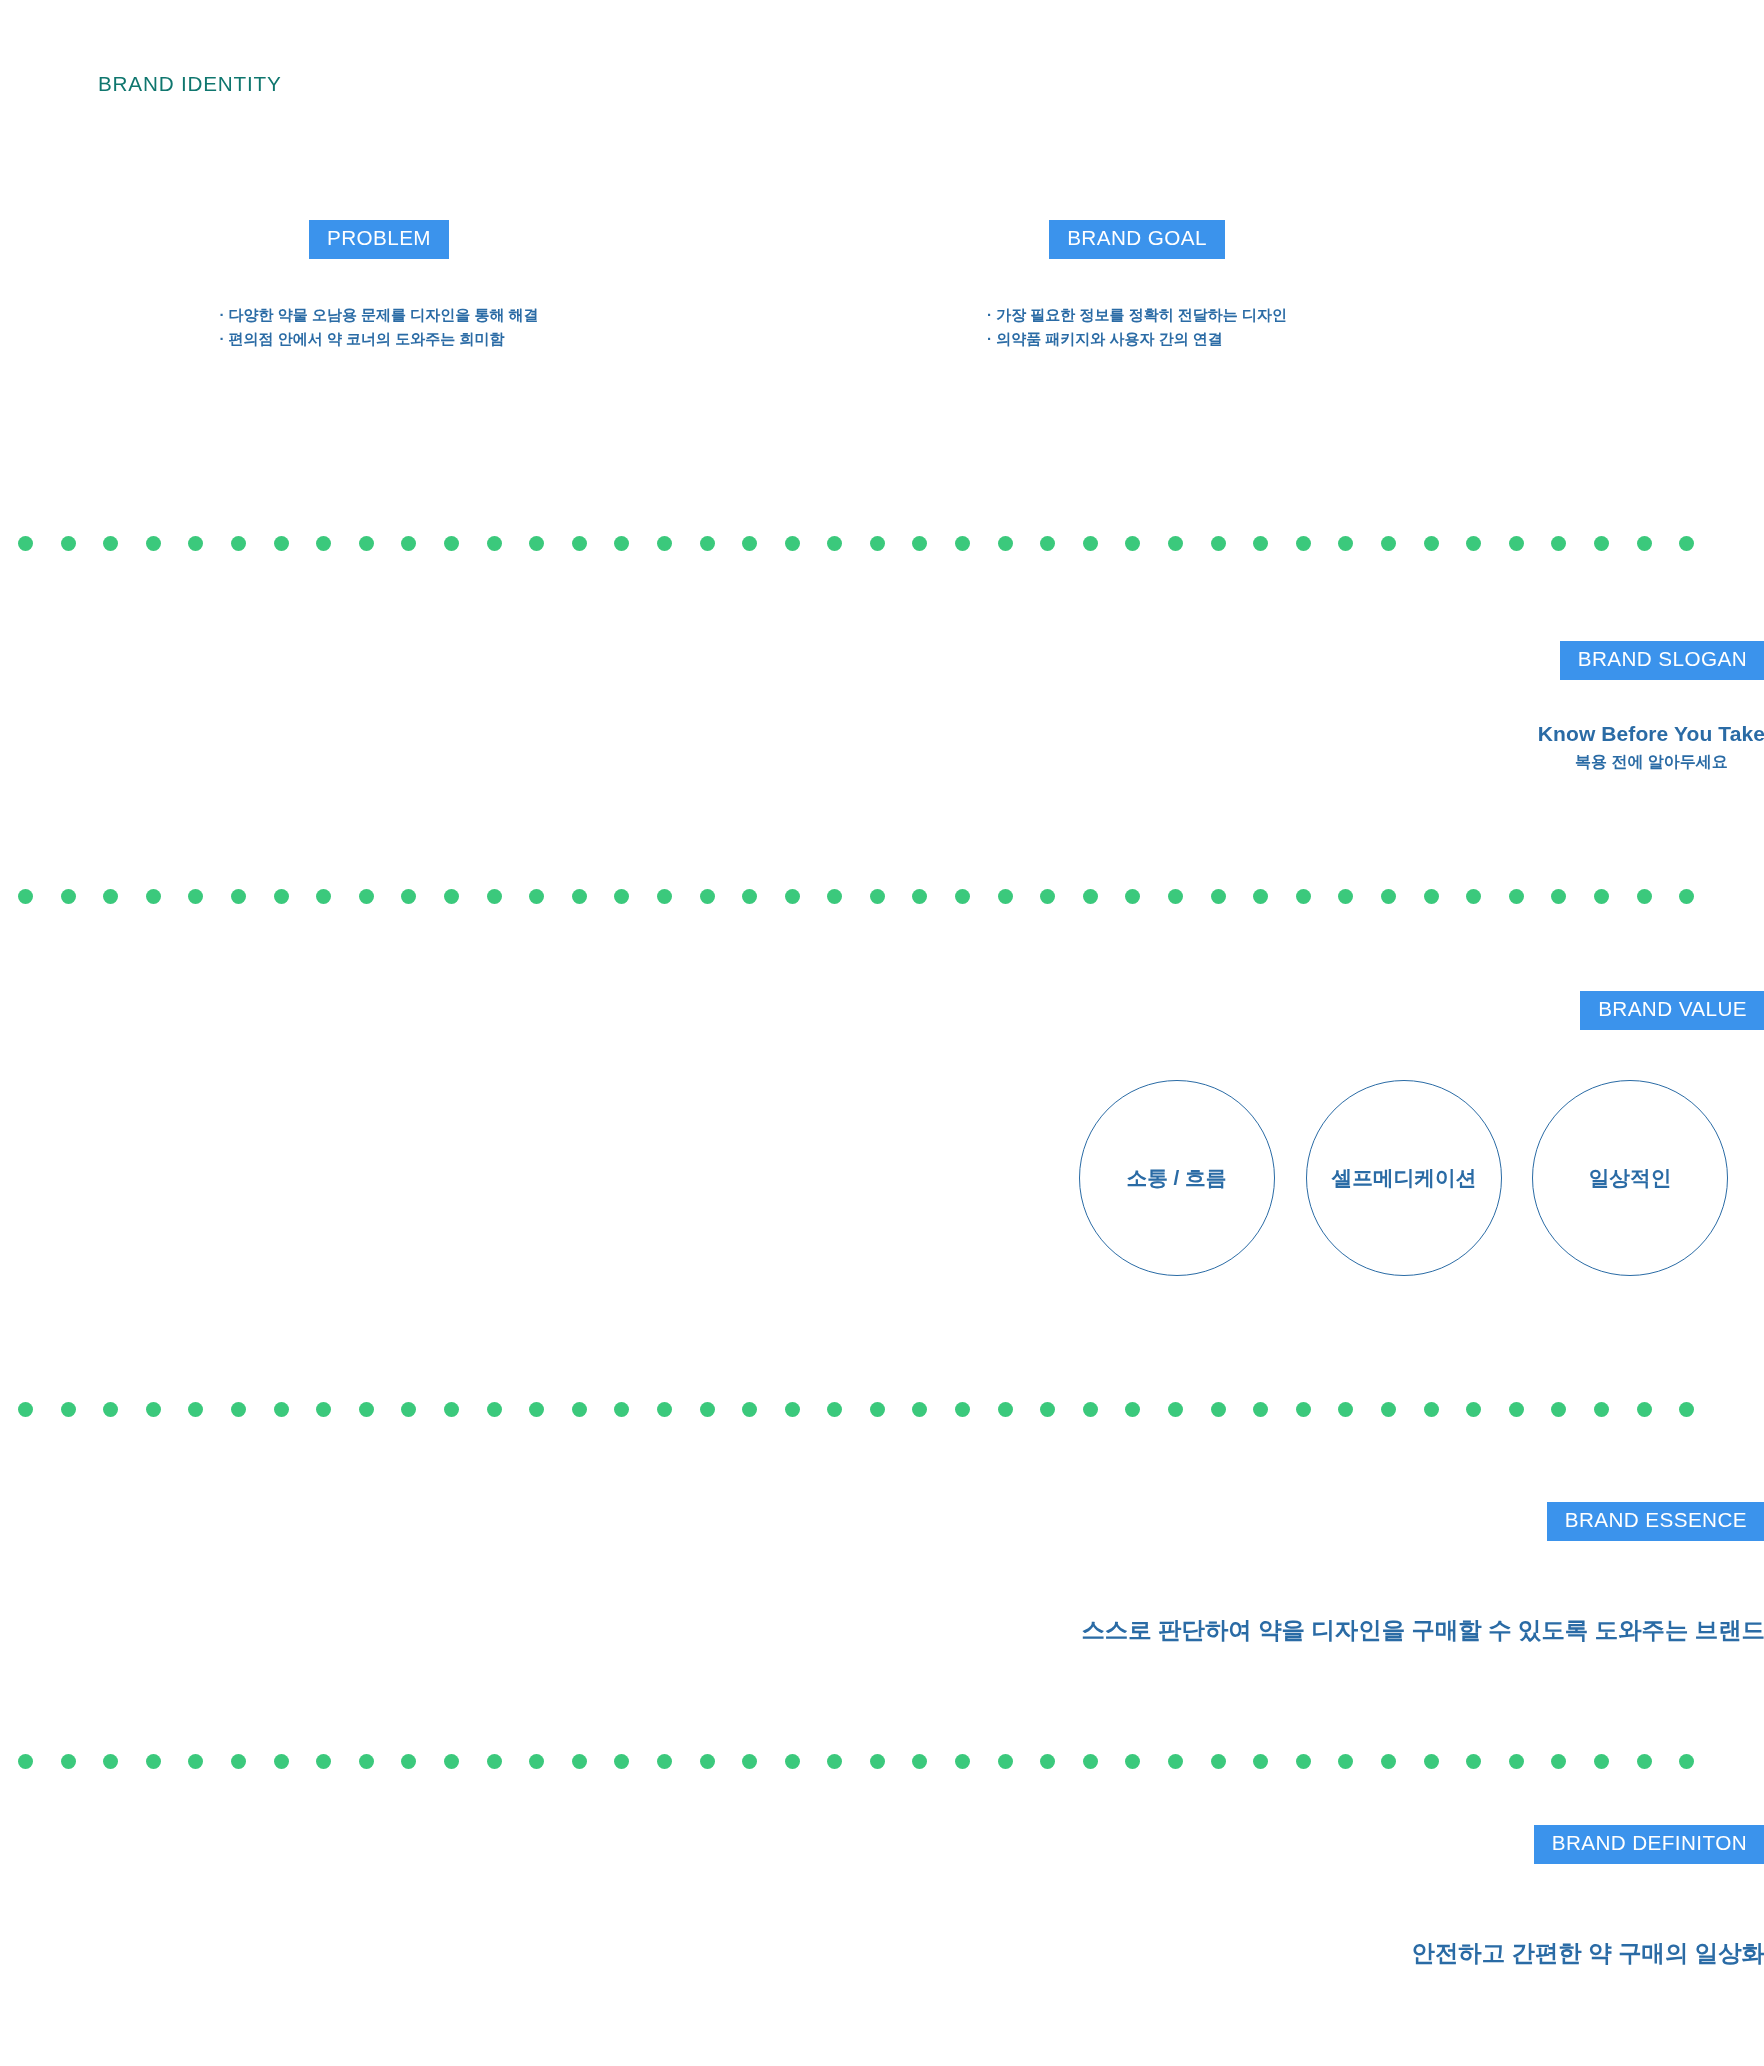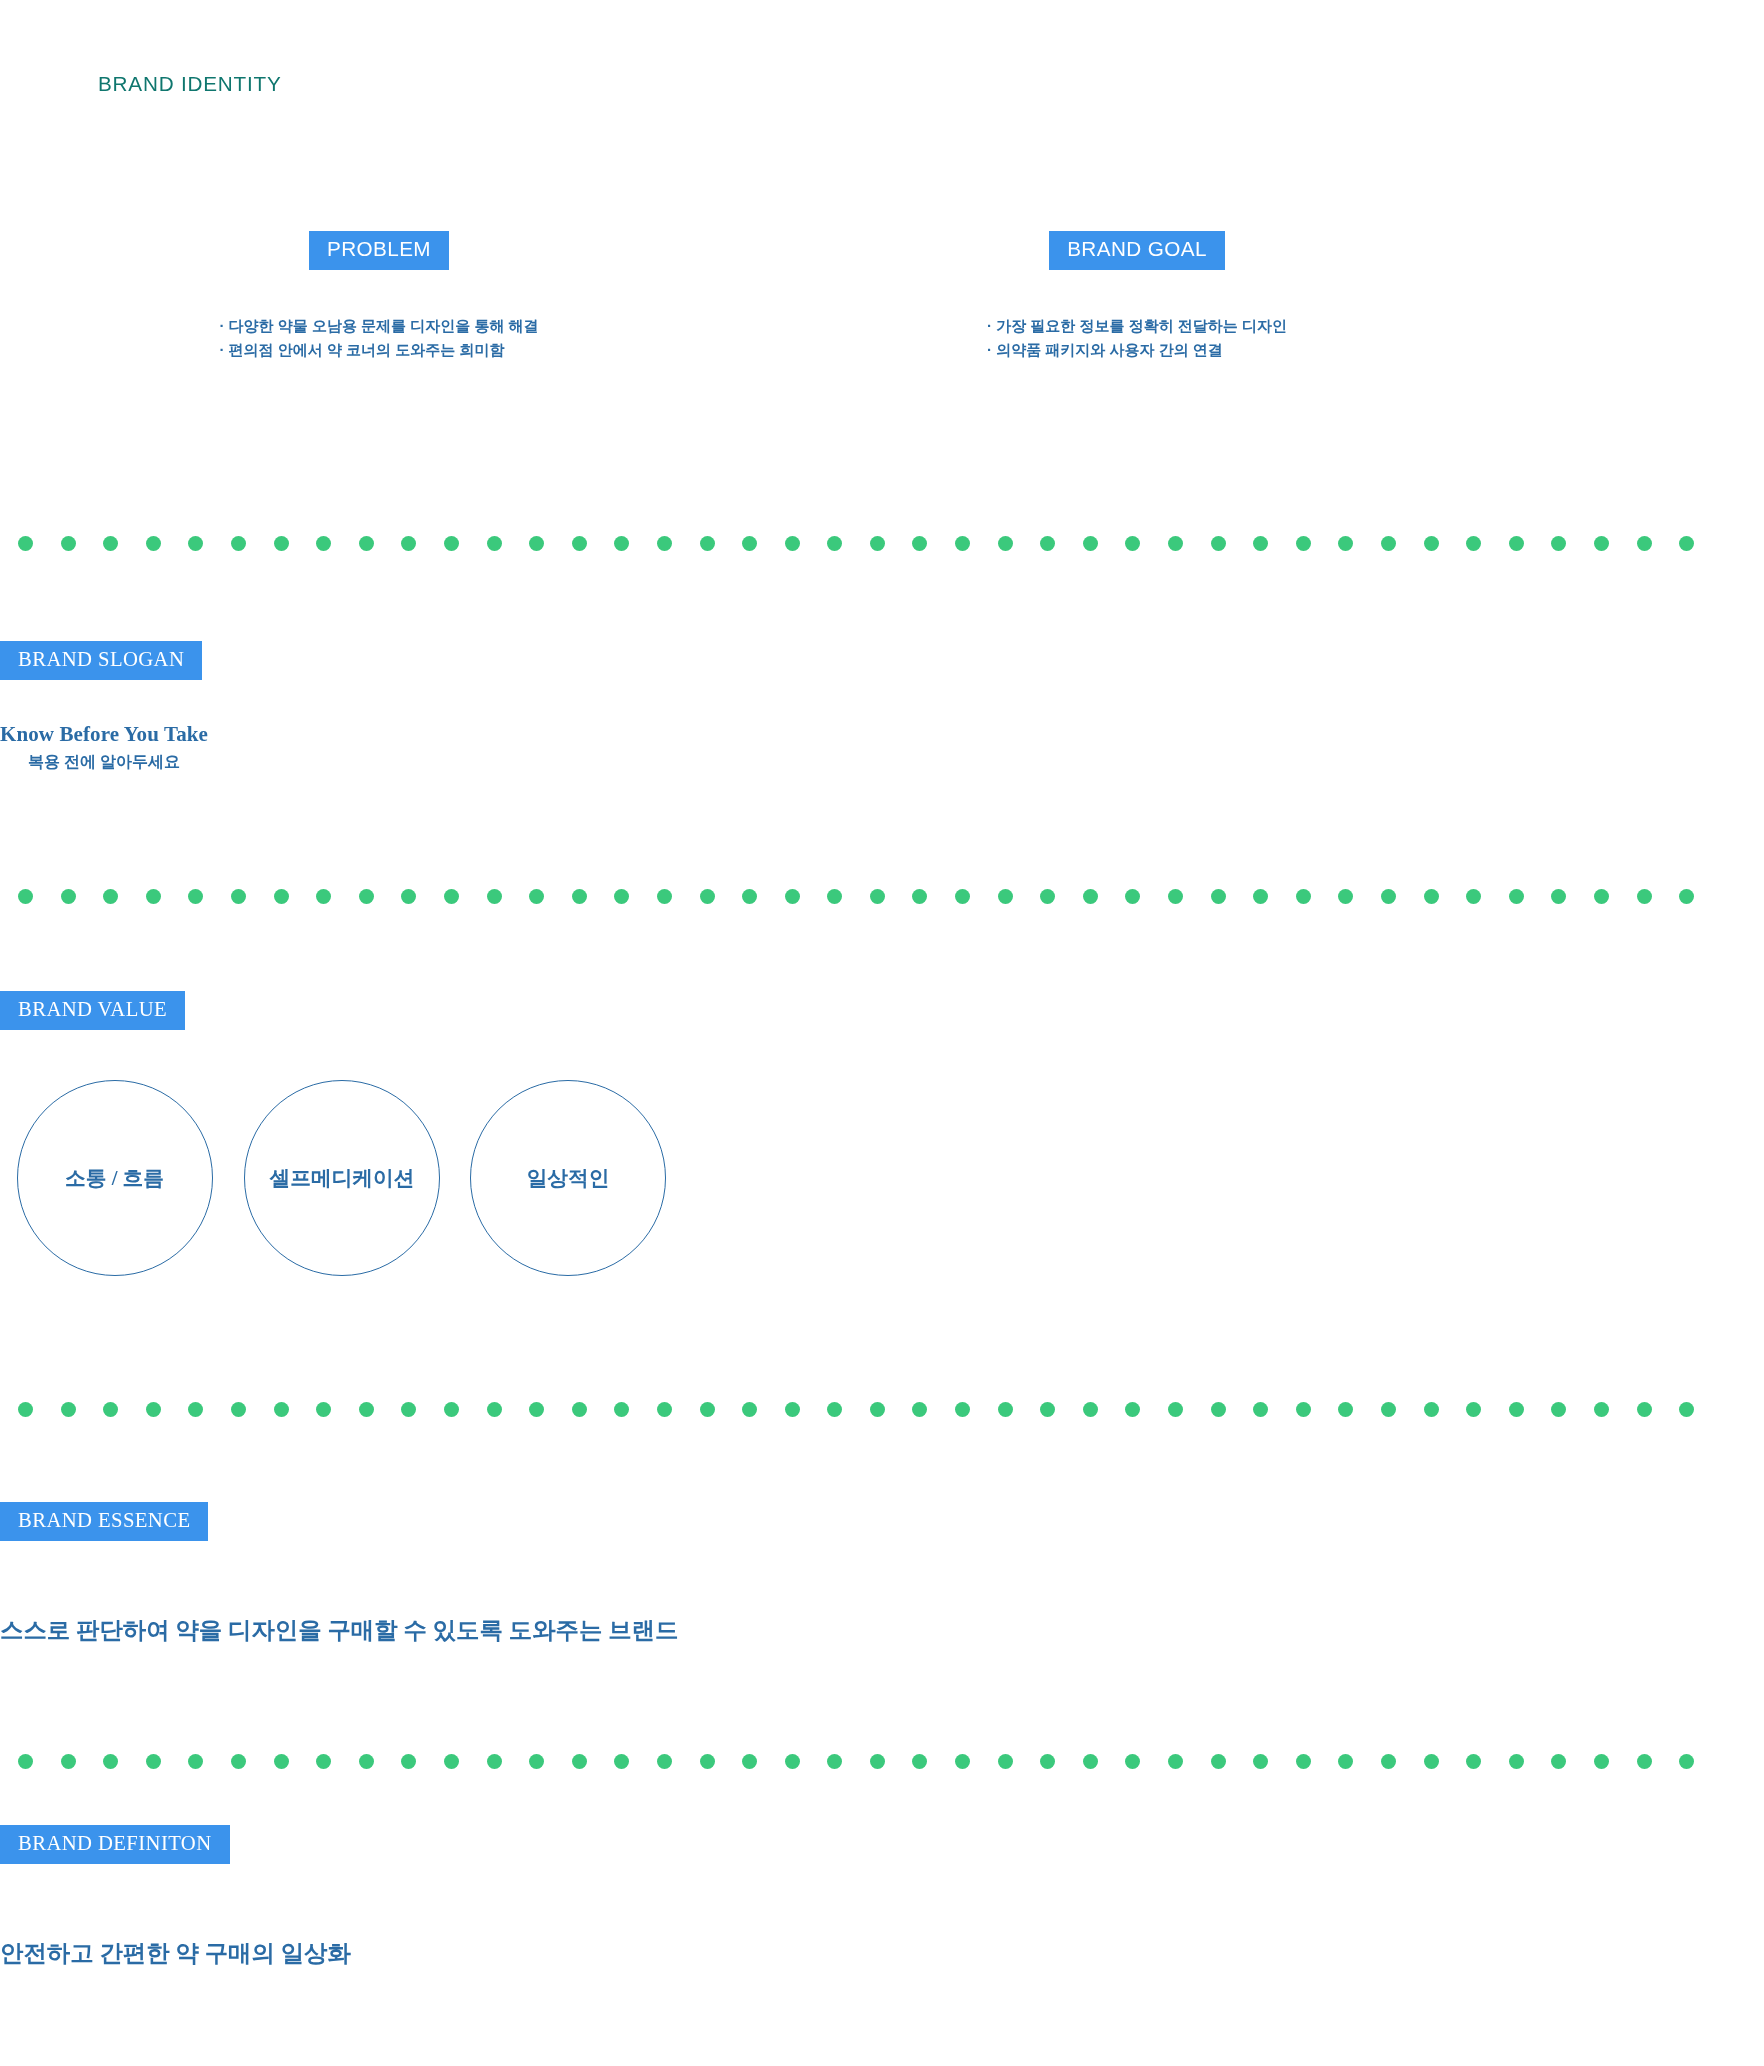--- a/index.html
+++ b/index.html
@@ -39,21 +39,21 @@
     font-weight: 400;
     padding: 8.3px 18px 9.6px 18px;
     line-height: 1;
     white-space: nowrap;
   }
 
   
   .top-row {
     position: absolute;
     left: 0;
-    top: 231px;
+    top: 220px;
     width: 1516px;
     display: flex;
   }
   .top-col {
     width: 882px;
     display: flex;
     flex-direction: column;
     align-items: center;
   }
   .top-col .bullets {
@@ -91,22 +91,21 @@
   .dot-row.r3 { top: 1401px; padding-left: 18px; }
   .dot-row.r4 { top: 1753px; padding-left: 18px; }
 
   
   .section {
     position: absolute;
     left: 0;
     width: 1765px;
     display: flex;
     flex-direction: column;
-    align-items: flex-start;
-    font-family: Liberation Serif, serif;
+    align-items: flex-end;
   }
   .section.slogan  { top: 641px; }
   .section.value   { top: 991px; }
   .section.essence { top: 1502px; }
   .section.definition { top: 1825px; }
 
   .slogan-text {
     margin-top: 41px;
     text-align: center;
     color: #2a6ba5;

